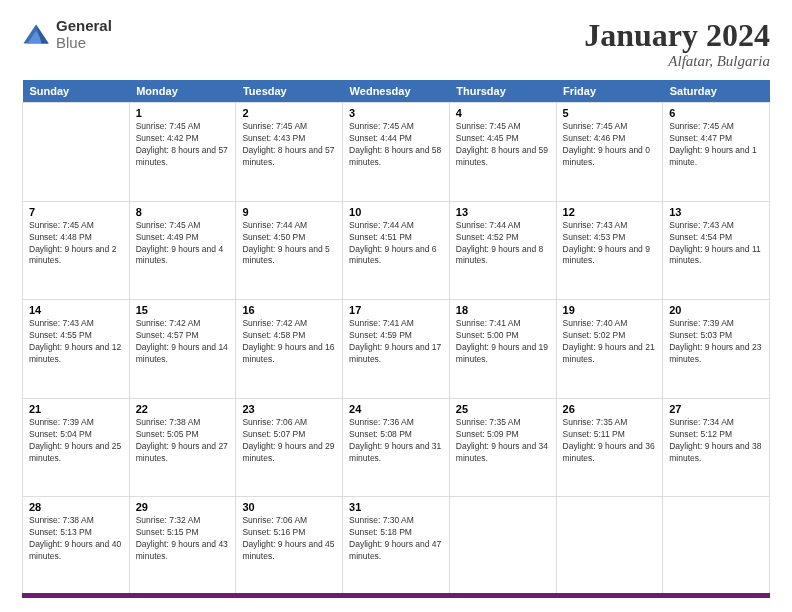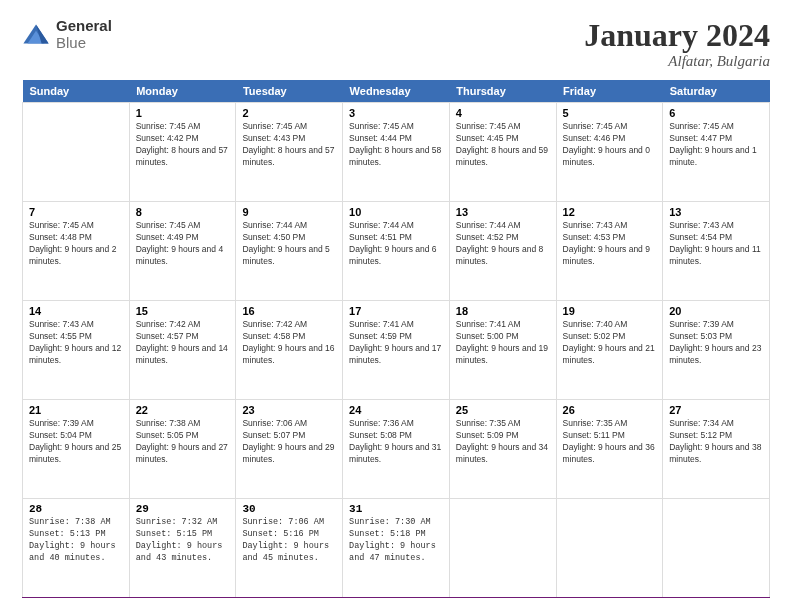--- a/index.html
+++ b/index.html
@@ -80,22 +80,21 @@
       font-weight: bold;
     }
     td {
       border: 1px solid #ddd;
       vertical-align: top;
       padding: 4px 6px;
       width: calc(100% / 7);
       height: 90px;
     }
     tr:last-child td {
-      border-bottom: 1px solid #701a75;
-      font-family: Liberation Mono, monospace;
+      border-bottom: 5px solid #701a75;
     }
     .day-number {
       font-weight: bold;
       font-size: 11px;
       margin-bottom: 2px;
       display: block;
     }
     .day-info {
       font-size: 8.5px;
       color: #333;

